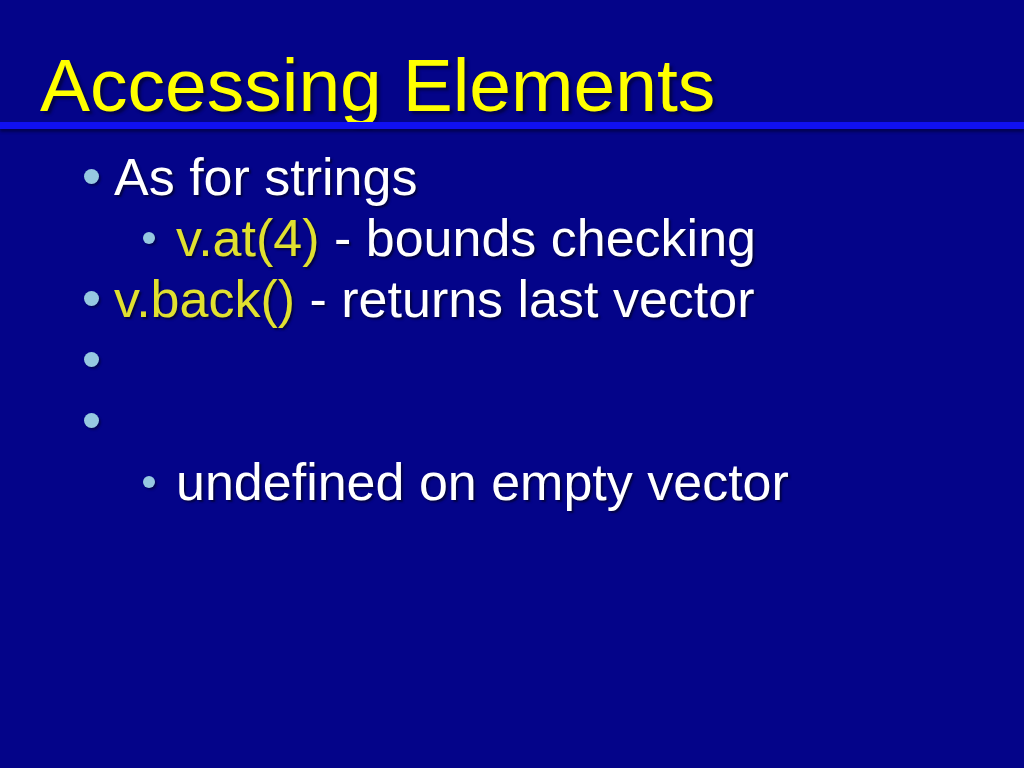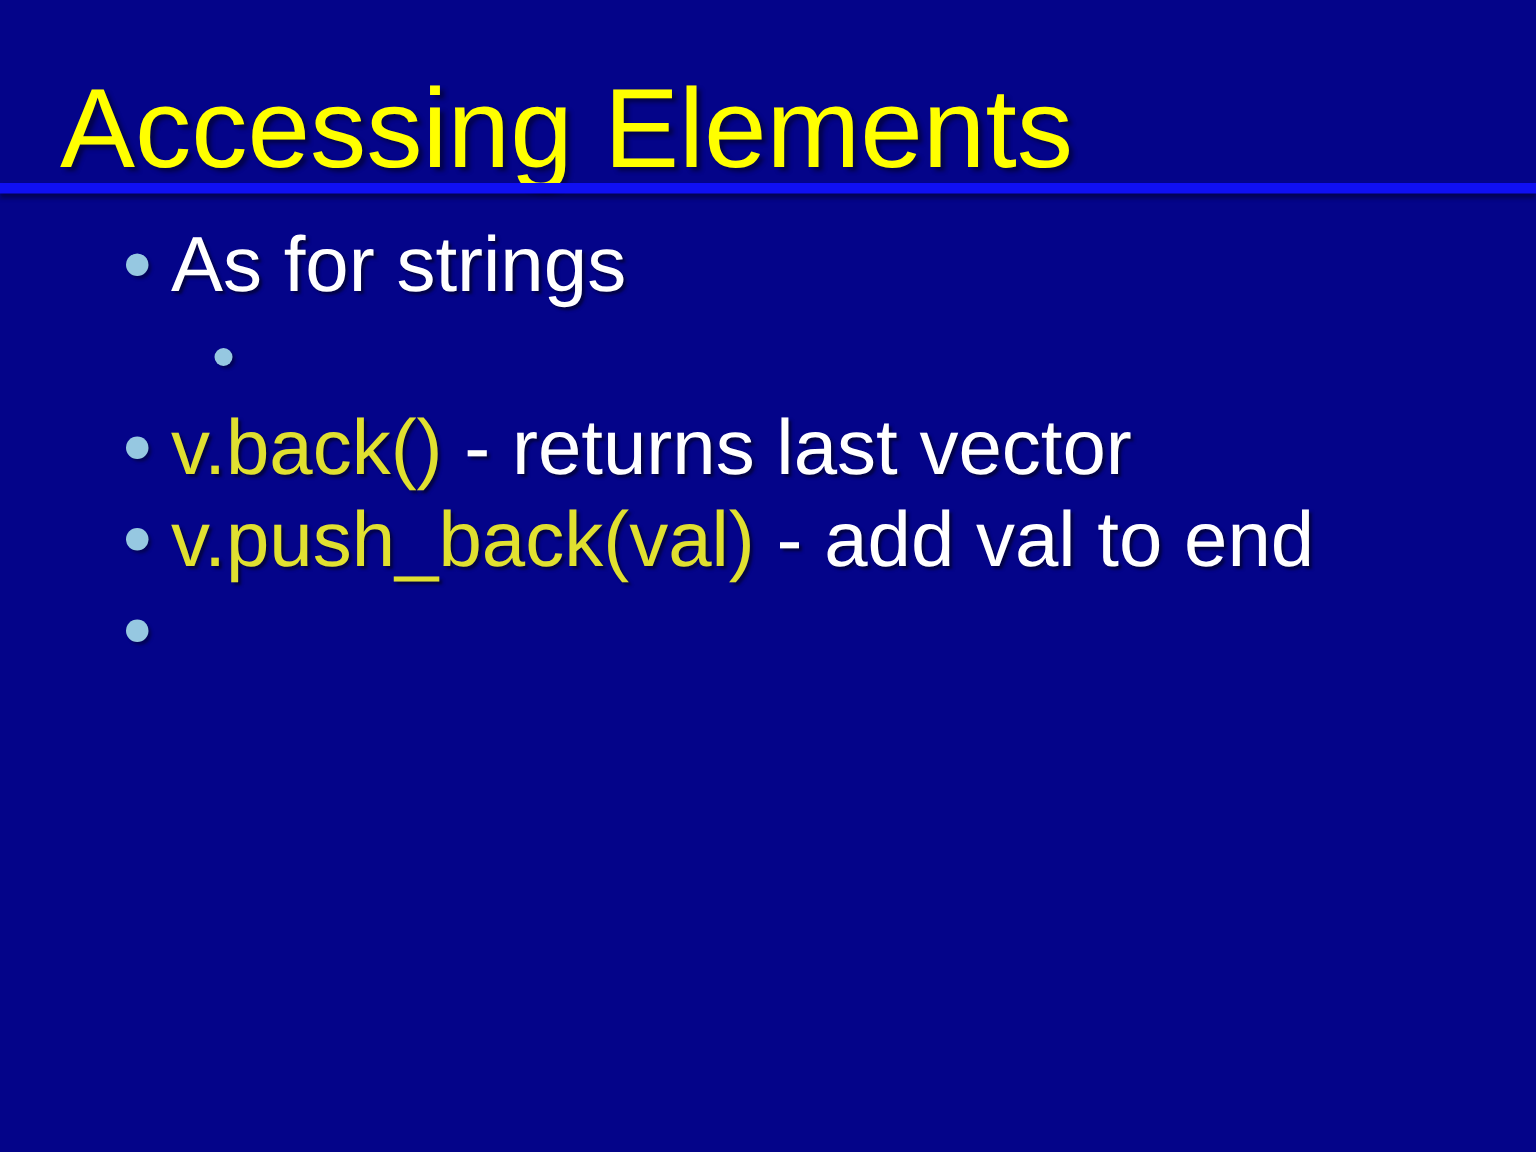--- a/index.html
+++ b/index.html
@@ -89,26 +89,30 @@
 <div class="slide">
   <h1 class="title">Accessing Elements</h1>
   <div class="rule"></div>
   <div class="content">
       <div class="row lvl1">
         <span class="bullet"></span>
         <span class="txt"><span class="plain">As for strings</span></span>
       </div>
       <div class="row lvl2">
         <span class="bullet"></span>
+        <span class="txt"><span class="code">v.at(4)</span><span class="plain"> - bounds checking</span></span>
       </div>
       <div class="row lvl1">
         <span class="bullet"></span>
         <span class="txt"><span class="code">v.back()</span><span class="plain"> - returns last vector</span></span>
       </div>
       <div class="row lvl1">
         <span class="bullet"></span>
-        <span class="txt"><span class="code">v.push_back(val)</span><span class="plain"> - add val to end</span></span>
       </div>
       <div class="row lvl1">
         <span class="bullet"></span>
+      </div>
+      <div class="row lvl2">
+        <span class="bullet"></span>
+        <span class="txt"><span class="plain">undefined on empty vector</span></span>
       </div>
     </div>
 </div>
 
 </body></html>

